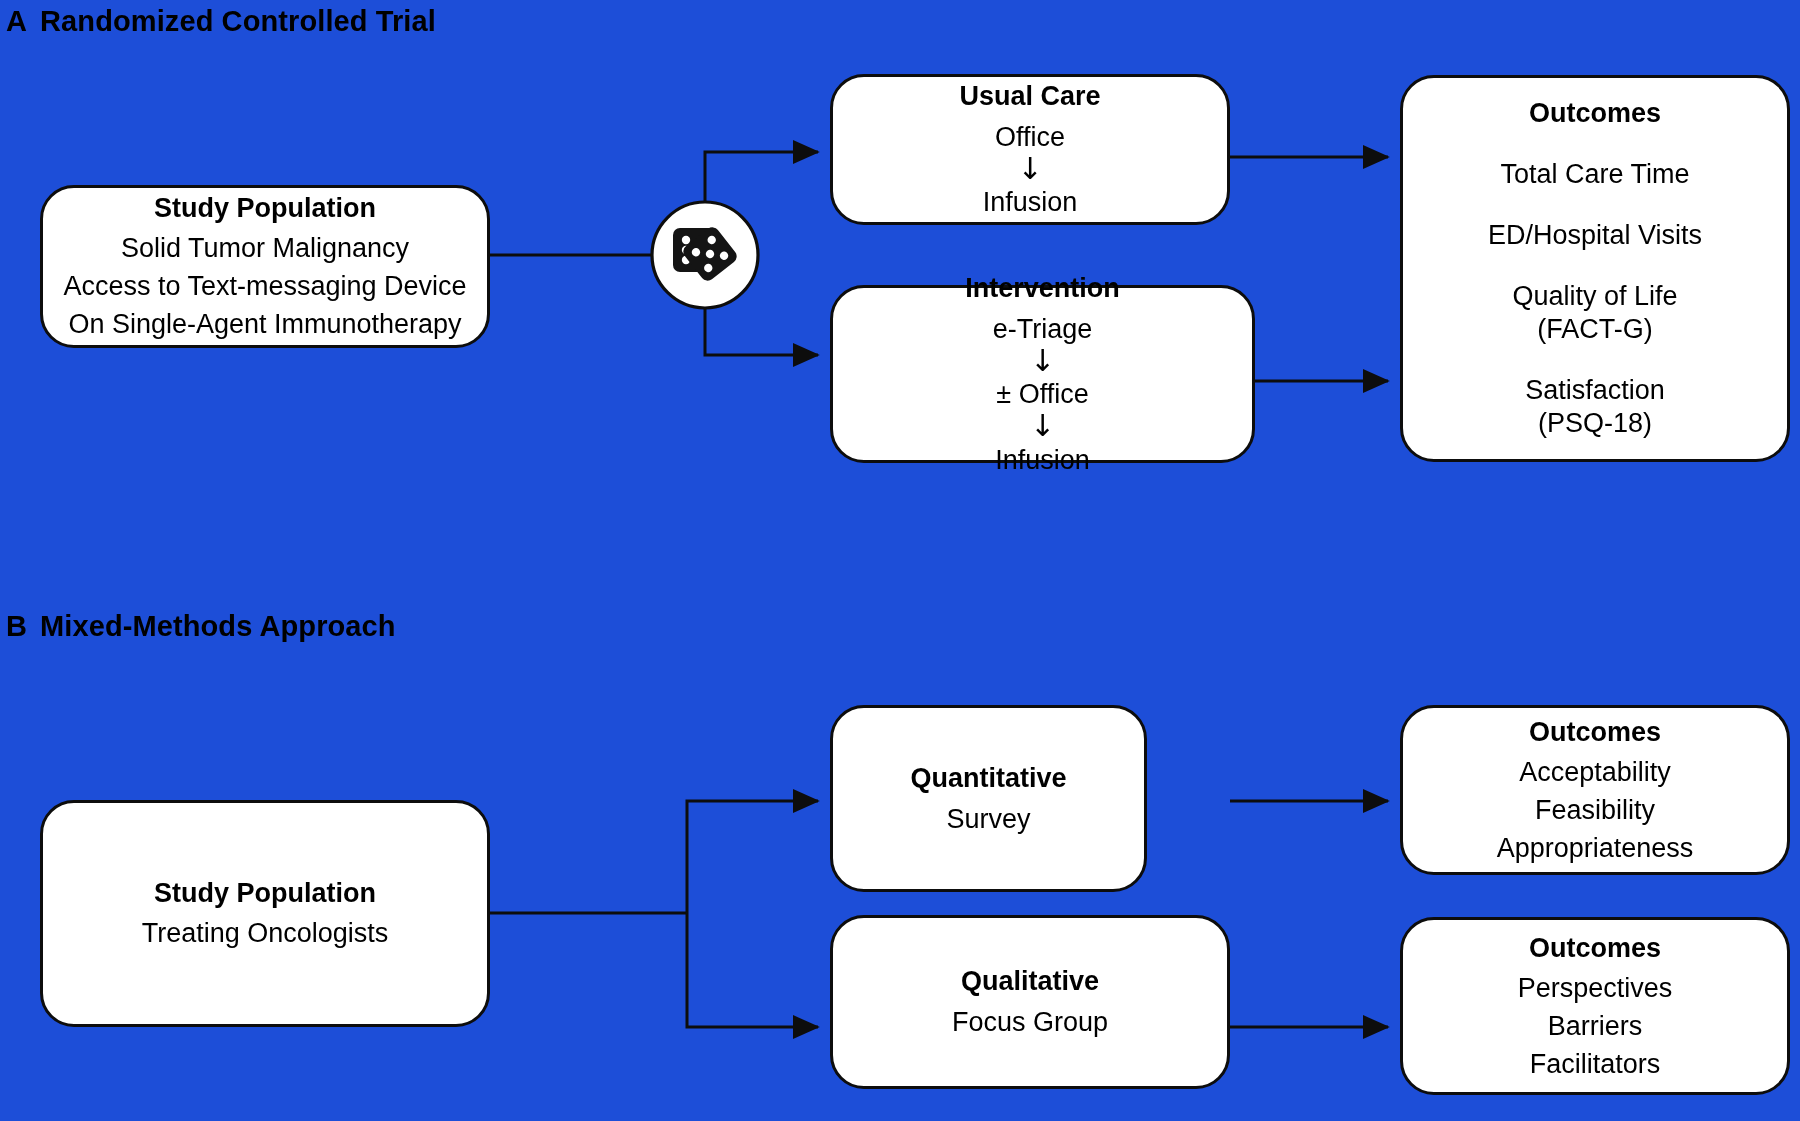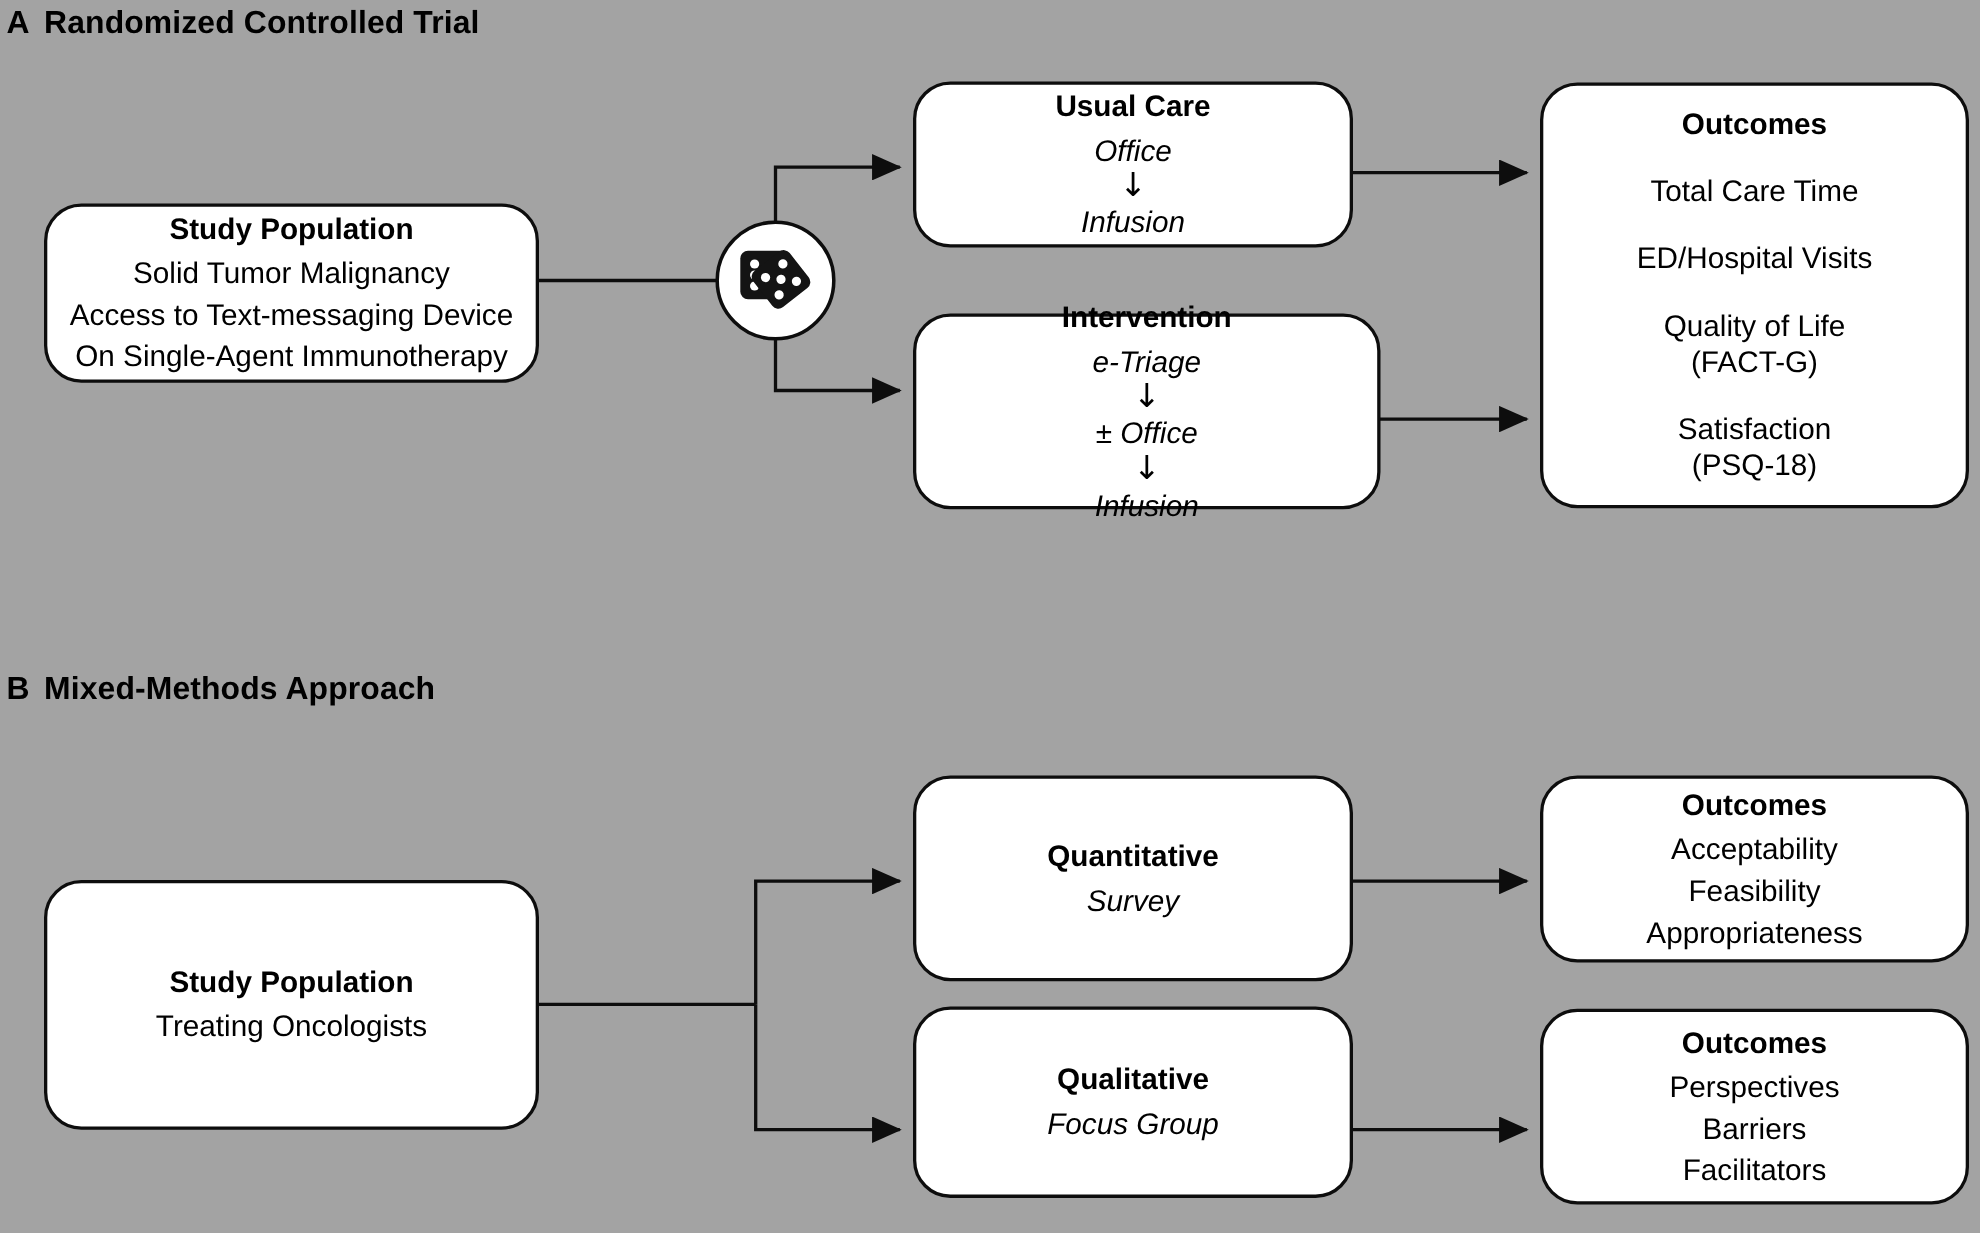--- a/index.html
+++ b/index.html
@@ -9,21 +9,21 @@
     background: #ffffff;
   }
   body {
     font-family: "Liberation Sans", sans-serif;
     color: #000000;
   }
   #figure {
     position: relative;
     width: 1800px;
     height: 1121px;
-    background: #a3a3a3;
+    background: #1d4ed8;
     overflow: hidden;
   }
 
   
   .panel-heading {
     position: absolute;
     font-size: 29px;
     font-weight: bold;
     letter-spacing: 0.1px;
     white-space: nowrap;
@@ -56,21 +56,21 @@
     white-space: nowrap;
   }
 
   
   .tight .box-line  { margin-top: 11px; }
   .tight .box-title + .box-line { margin-top: 13px; }
 
   .loose .box-line  { margin-top: 34px; }
   .loose .box-title + .box-line { margin-top: 34px; }
 
-  .flow .box-line   { margin-top: 6px; font-style: italic; }
+  .flow .box-line   { margin-top: 6px; }
   .flow .box-title + .box-line { margin-top: 14px; }
 
   .sub-line { margin-top: 6px !important; }
 
   .arrow-glyph {
     font-size: 30px;
     line-height: 0.95;
     margin-top: 4px;
     font-family: "DejaVu Sans", sans-serif;
   }
@@ -188,21 +188,21 @@
 
   <div class="panel-heading" style="left:6px; top:612px;">
     <span class="panel-letter">B</span><span>Mixed-Methods Approach</span>
   </div>
 
   <div class="node-box tight" style="left:40px; top:800px; width:450px; height:227px;">
     <div class="box-title">Study Population</div>
     <div class="box-line">Treating Oncologists</div>
   </div>
 
-  <div class="node-box flow" style="left:830px; top:705px; width:400px; height:187px;">
+  <div class="node-box flow" style="left:830px; top:705px; width:317px; height:187px;">
     <div class="box-title">Quantitative</div>
     <div class="box-line">Survey</div>
   </div>
 
   <div class="node-box flow" style="left:830px; top:915px; width:400px; height:174px;">
     <div class="box-title">Qualitative</div>
     <div class="box-line">Focus Group</div>
   </div>
 
   <div class="node-box tight" style="left:1400px; top:705px; width:390px; height:170px;">

